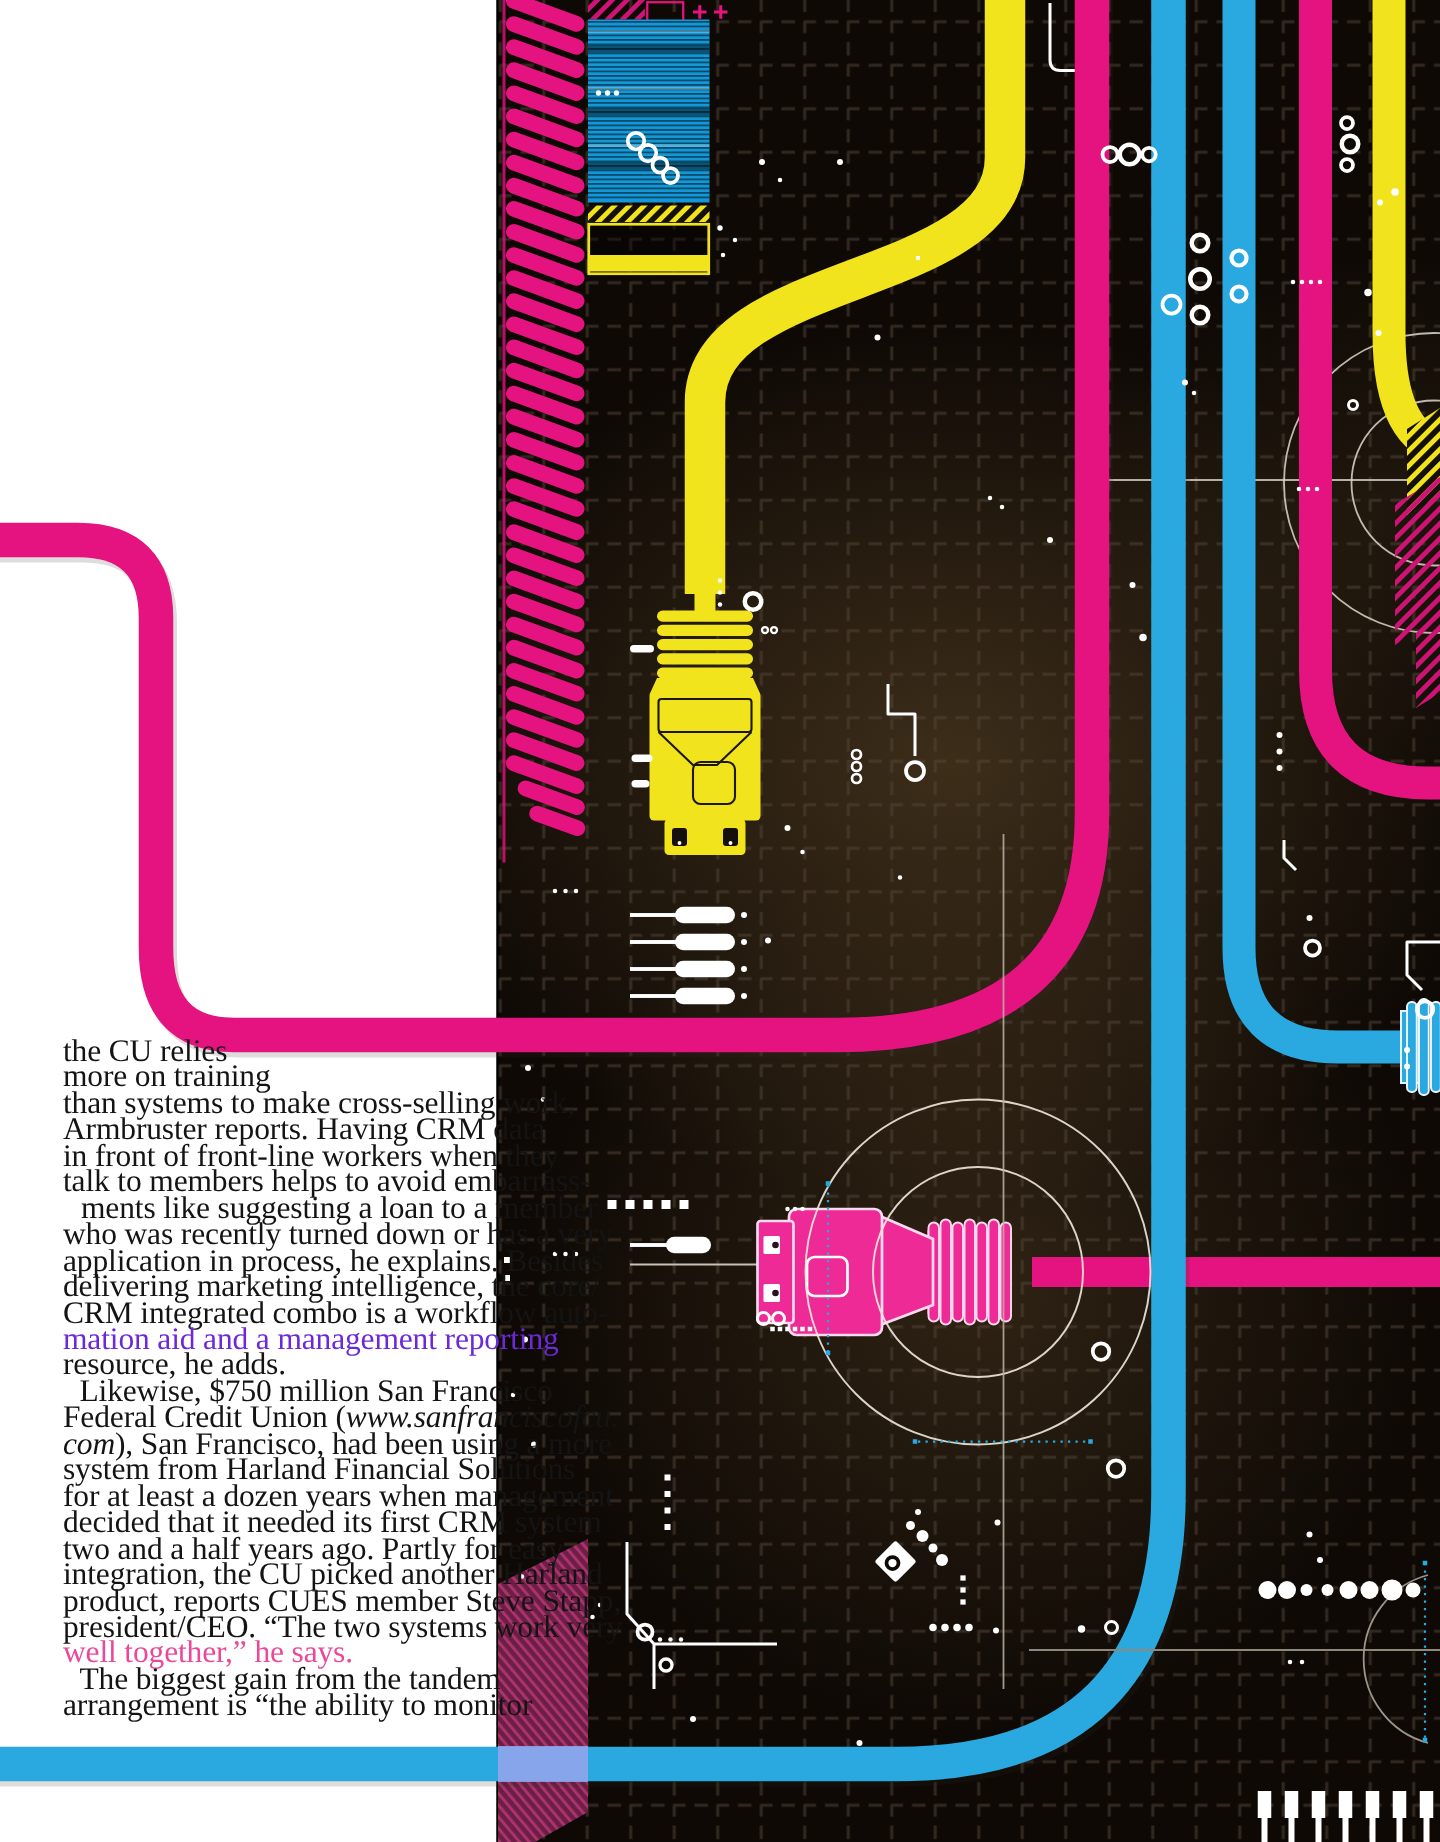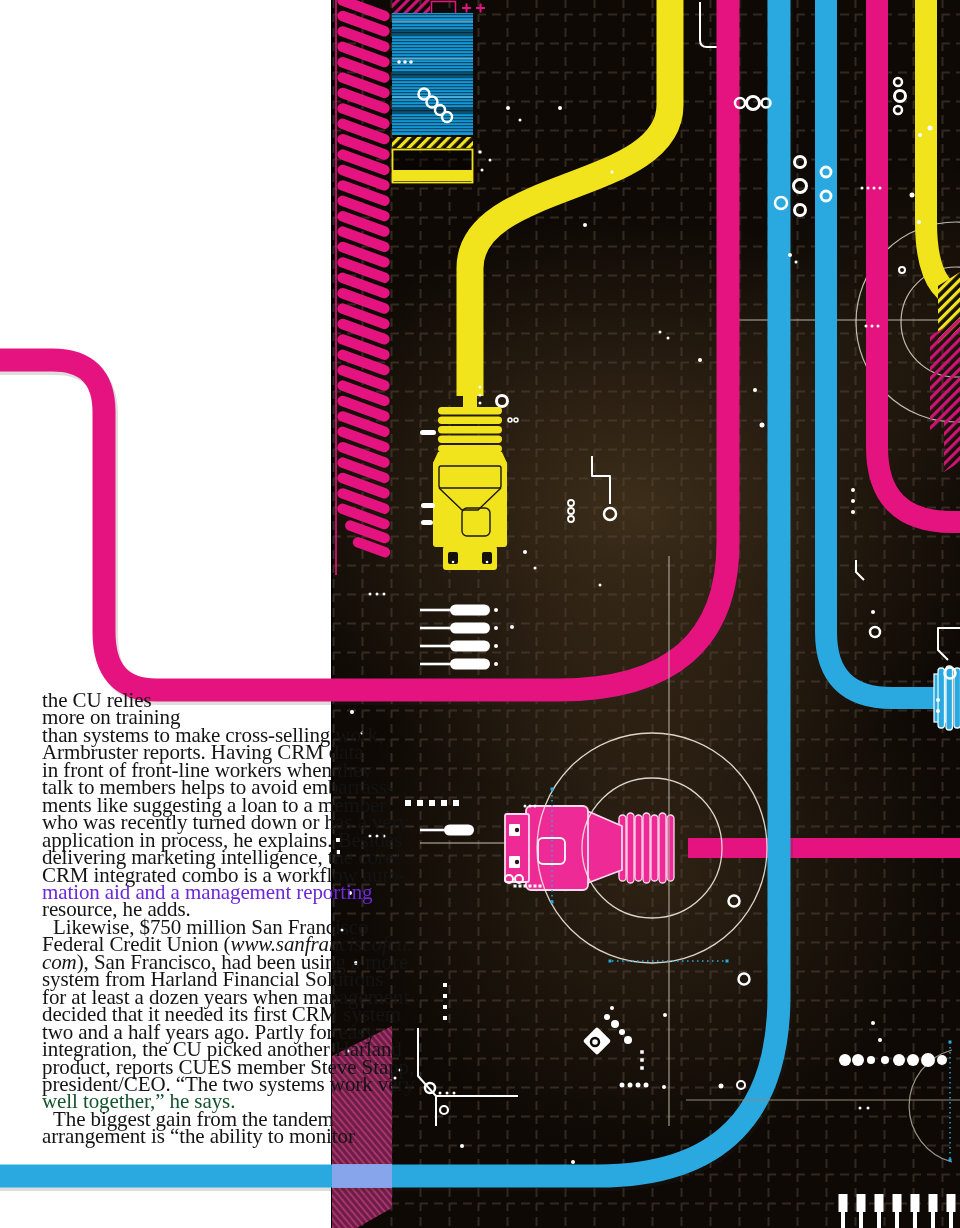--- a/index.html
+++ b/index.html
@@ -37,38 +37,38 @@
 
 <div id="panel" style="background-color: rgb(14, 9, 5);"></div>
 
 <div id="article">
     <div class="line" style="color: rgb(20, 20, 20);"><span>the CU relies</span></div>
     <div class="line" style="color: rgb(20, 20, 20);"><span>more on training</span></div>
     <div class="line" style="color: rgb(20, 20, 20);"><span>than systems to make cross-selling work,</span></div>
     <div class="line" style="color: rgb(20, 20, 20);"><span>Armbruster reports. Having CRM data</span></div>
     <div class="line" style="color: rgb(20, 20, 20);"><span>in front of front-line workers when they</span></div>
     <div class="line" style="color: rgb(20, 20, 20);"><span>talk to members helps to avoid embarrass-</span></div>
-    <div class="line" style="color: rgb(20, 20, 20);"><span>ments like suggesting a loan to a member</span></div>
+    <div class="line" style="color: rgb(20, 20, 20); margin-left: 12px;"><span>ments like suggesting a loan to a member</span></div>
     <div class="line" style="color: rgb(20, 20, 20);"><span>who was recently turned down or has a very</span></div>
     <div class="line" style="color: rgb(20, 20, 20);"><span>application in process, he explains. Besides</span></div>
     <div class="line" style="color: rgb(20, 20, 20);"><span>delivering marketing intelligence, the core/</span></div>
     <div class="line" style="color: rgb(20, 20, 20);"><span>CRM integrated combo is a workflow auto-</span></div>
     <div class="line" style="color: #6d28d9;"><span>mation aid and a management reporting</span></div>
     <div class="line" style="color: rgb(20, 20, 20);"><span>resource, he adds.</span></div>
     <div class="line indent" style="color: rgb(20, 20, 20);"><span>Likewise, $750 million San Francisco</span></div>
     <div class="line" style="color: rgb(20, 20, 20);"><span>Federal Credit Union (</span><em>www.sanfranciscofcu.</em></div>
     <div class="line" style="color: rgb(20, 20, 20);"><em>com</em><span>), San Francisco, had been using a more</span></div>
     <div class="line" style="color: rgb(20, 20, 20);"><span>system from Harland Financial Solutions</span></div>
     <div class="line" style="color: rgb(20, 20, 20);"><span>for at least a dozen years when management</span></div>
     <div class="line" style="color: rgb(20, 20, 20);"><span>decided that it needed its first CRM system</span></div>
     <div class="line" style="color: rgb(20, 20, 20);"><span>two and a half years ago. Partly for easy</span></div>
     <div class="line" style="color: rgb(20, 20, 20);"><span>integration, the CU picked another Harland</span></div>
     <div class="line" style="color: rgb(20, 20, 20);"><span>product, reports CUES member Steve Stapp,</span></div>
     <div class="line" style="color: rgb(20, 20, 20);"><span>president/CEO. “The two systems work very</span></div>
-    <div class="line" style="color: #14532d;"><span>well together,” he says.</span></div>
+    <div class="line" style="color: #ec4899;"><span>well together,” he says.</span></div>
     <div class="line indent" style="color: rgb(20, 20, 20);"><span>The biggest gain from the tandem</span></div>
     <div class="line" style="color: rgb(20, 20, 20);"><span>arrangement is “the ability to monitor</span></div>
   </div>
 
 <svg id="art" width="960" height="1228" viewBox="0 0 960 1228">
   <defs>
     <pattern id="grid" width="29" height="29" patternUnits="userSpaceOnUse">
       <path d="M0 14.5 H29 M14.5 0 V29" stroke="#55483a" stroke-width="2" stroke-dasharray="8 6" opacity="0.5"></path>
     </pattern>
     <pattern id="hatchM" width="7" height="7" patternUnits="userSpaceOnUse" patternTransform="rotate(45)">

